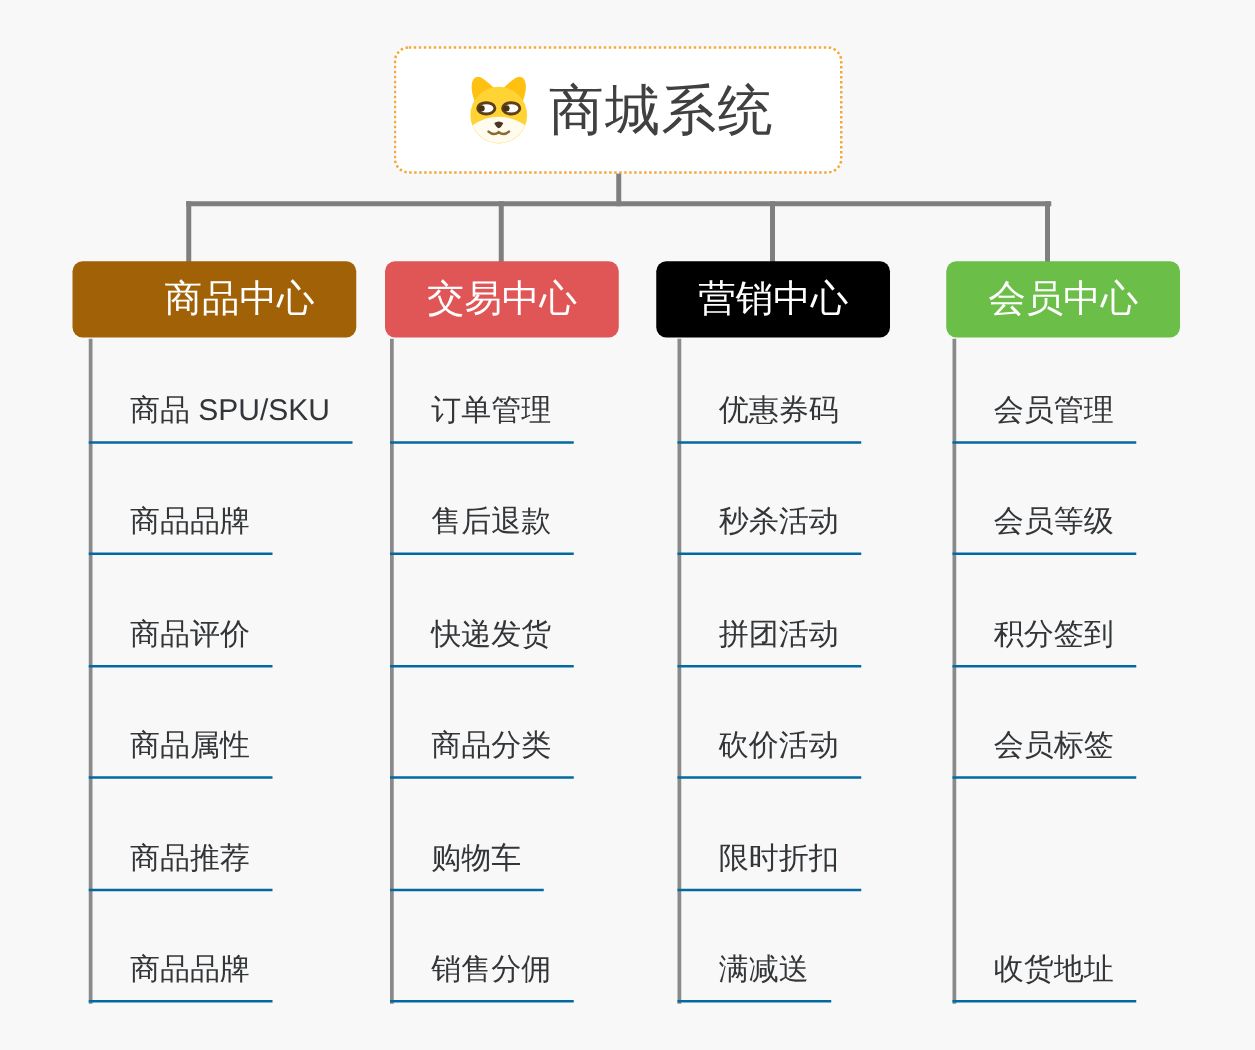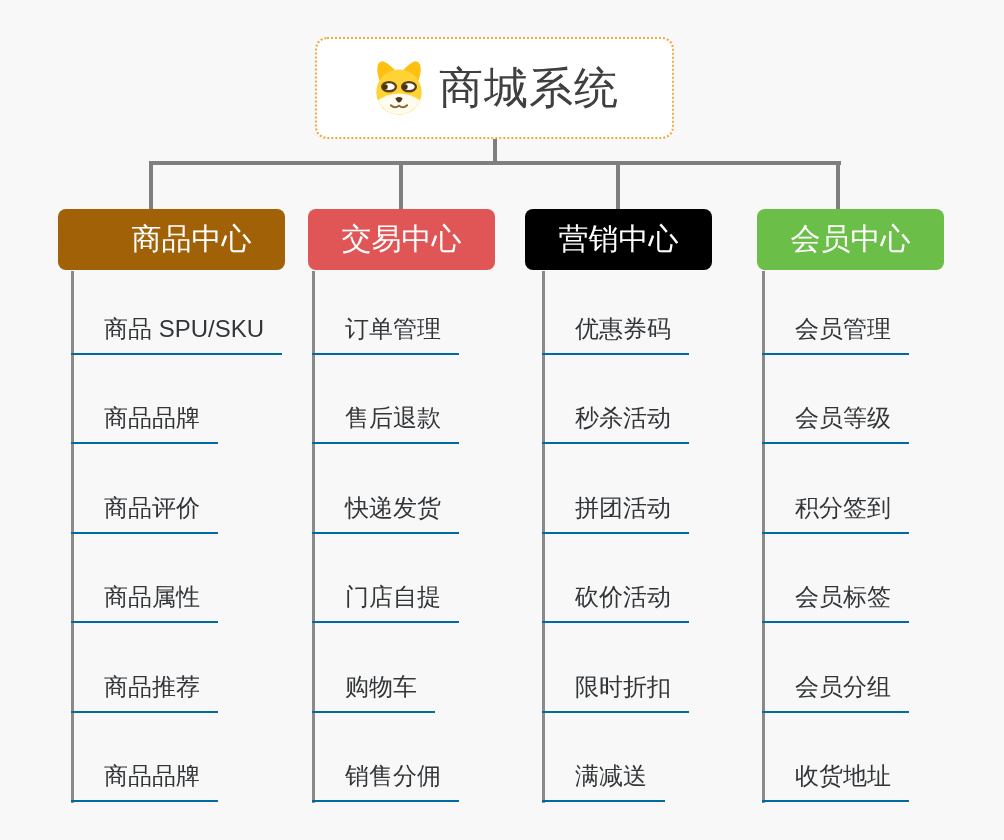--- a/index.html
+++ b/index.html
@@ -149,36 +149,35 @@
     <div class="leaf r3">商品评价</div>
     <div class="leaf r4">商品属性</div>
     <div class="leaf r5">商品推荐</div>
     <div class="leaf r6">商品品牌</div>
   </div>
 
   <div class="col c2">
     <div class="leaf r1">订单管理</div>
     <div class="leaf r2">售后退款</div>
     <div class="leaf r3">快递发货</div>
-    <div class="leaf r4">门店自提</div>
+    <div class="leaf r4">商品分类</div>
     <div class="leaf r5">购物车</div>
     <div class="leaf r6">销售分佣</div>
   </div>
 
   <div class="col c3">
     <div class="leaf r1">优惠券码</div>
     <div class="leaf r2">秒杀活动</div>
     <div class="leaf r3">拼团活动</div>
     <div class="leaf r4">砍价活动</div>
     <div class="leaf r5">限时折扣</div>
     <div class="leaf r6">满减送</div>
   </div>
 
   <div class="col c4">
     <div class="leaf r1">会员管理</div>
     <div class="leaf r2">会员等级</div>
     <div class="leaf r3">积分签到</div>
     <div class="leaf r4">会员标签</div>
-    <div class="leaf r5">会员分组</div>
     <div class="leaf r6">收货地址</div>
   </div>
 
 </div>
 
 </body></html>

